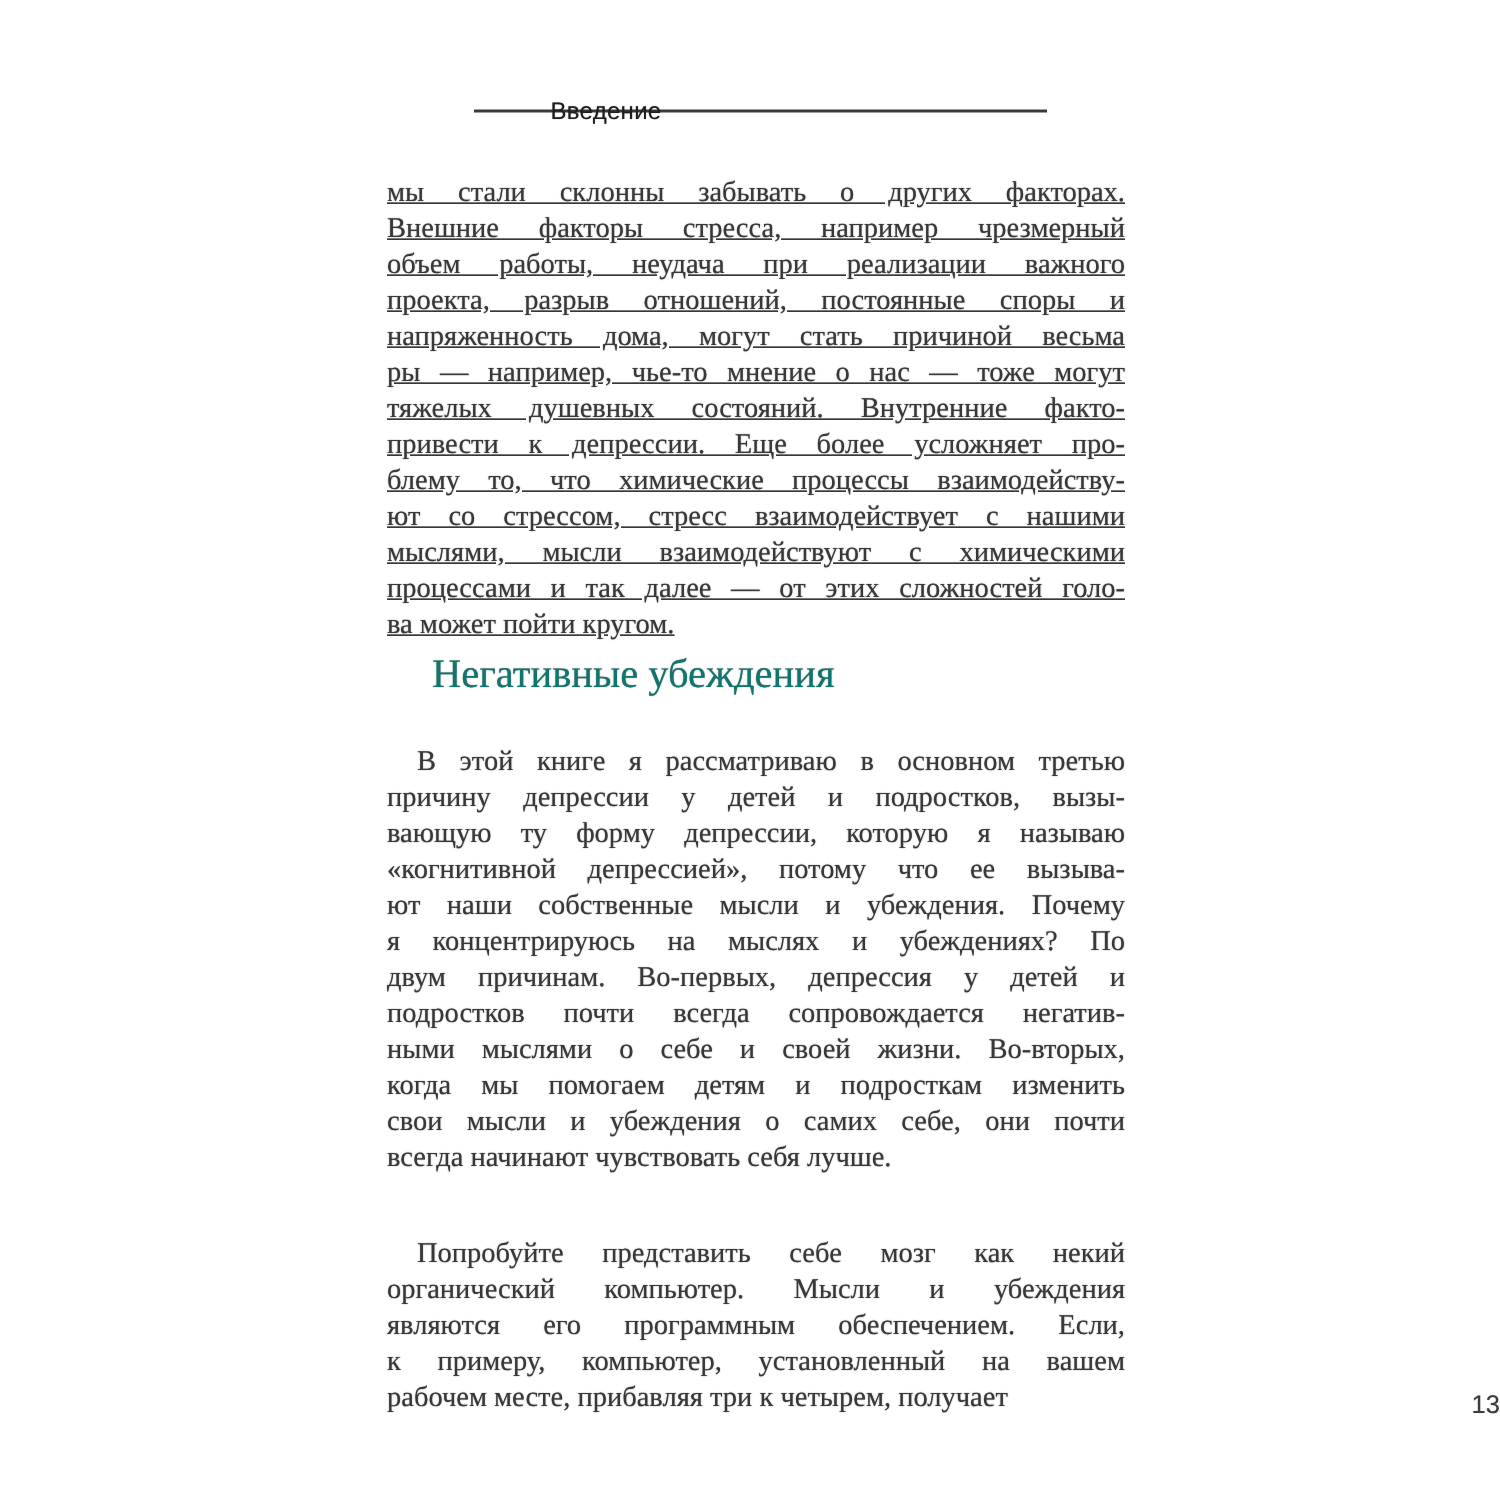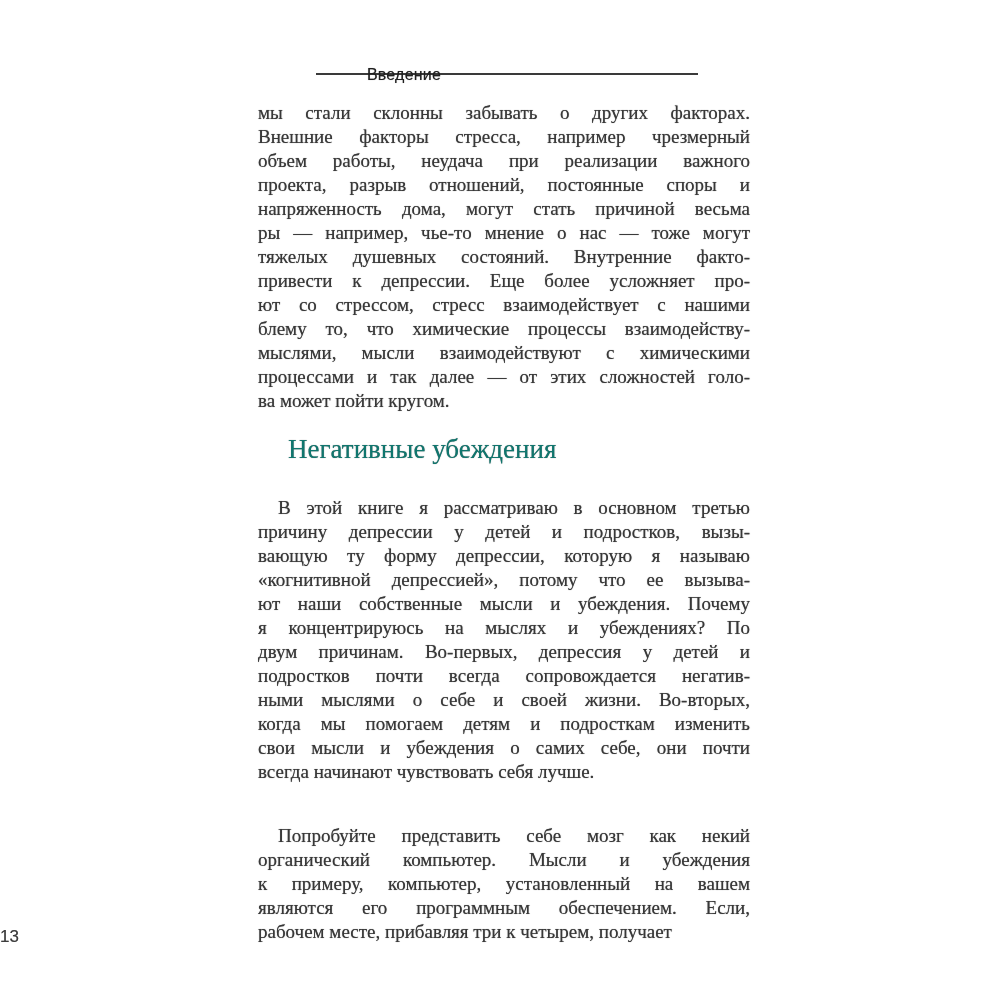--- a/index.html
+++ b/index.html
@@ -52,42 +52,42 @@
   .para .line{
     font-size:19px;
     line-height:24px;
     text-align:justify;
     text-align-last:justify;
     text-shadow:0 0 0.8px rgba(56,56,56,.75);
     white-space:normal;
   }
   .para .line.indent{text-indent:20px;}
   .para .line.last{text-align-last:left;}
-  .para-1{top:101px;}
+  .para-1{top:117px;text-decoration:underline;}
   .para-2{top:496px;}
   .para-3{top:808px;margin-top:16px;}
   .section-heading{
     position:absolute;
     left:258px;
     width:492px;
     top:433px;
     padding-left:30px;
     font-family:"Liberation Serif", serif;
     font-size:27px;
     font-weight:400;
     line-height:32px;
     color:#0f766e;
     text-shadow:0 0 0.8px rgba(56,56,56,.7);
   }
   .folio{
     position:absolute;
     top:927px;
     left:0;
     width:1000px;
-    text-align:left;
+    text-align:right;
     font-family:"Liberation Sans", sans-serif;
     font-size:17px;
     color:#3d3d3d;
     text-shadow:0 0 0.6px rgba(60,60,60,.6);
   }
 </style>
 </head>
 <body>
 
 <div class="page">
@@ -98,22 +98,22 @@
 
   <div class="body-col para para-1" style="position:absolute;">
       <div class="line">мы стали склонны забывать о других факторах.</div>
       <div class="line">Внешние факторы стресса, например чрезмерный</div>
       <div class="line">объем работы, неудача при реализации важного</div>
       <div class="line">проекта, разрыв отношений, постоянные споры и</div>
       <div class="line">напряженность дома, могут стать причиной весьма</div>
       <div class="line">ры — например, чье-то мнение о нас — тоже могут</div>
       <div class="line">тяжелых душевных состояний. Внутренние факто-</div>
       <div class="line">привести к депрессии. Еще более усложняет про-</div>
+      <div class="line">блему то, что химические процессы взаимодейству-</div>
       <div class="line">ют со стрессом, стресс взаимодействует с нашими</div>
-      <div class="line">блему то, что химические процессы взаимодейству-</div>
       <div class="line">мыслями, мысли взаимодействуют с химическими</div>
       <div class="line">процессами и так далее — от этих сложностей голо-</div>
       <div class="line last">ва может пойти кругом.</div>
     </div>
 
   <h2 class="section-heading">Негативные убеждения</h2>
 
   <div class="body-col para para-2" style="position:absolute;">
       <div class="line indent">В этой книге я рассматриваю в основном третью</div>
       <div class="line">причину депрессии у детей и подростков, вызы-</div>
@@ -125,20 +125,20 @@
       <div class="line">подростков почти всегда сопровождается негатив-</div>
       <div class="line">ными мыслями о себе и своей жизни. Во-вторых,</div>
       <div class="line">когда мы помогаем детям и подросткам изменить</div>
       <div class="line">свои мысли и убеждения о самих себе, они почти</div>
       <div class="line last">всегда начинают чувствовать себя лучше.</div>
     </div>
 
   <div class="body-col para para-3" style="position:absolute;">
       <div class="line indent">Попробуйте представить себе мозг как некий</div>
       <div class="line">органический компьютер. Мысли и убеждения</div>
+      <div class="line">являются его программным обеспечением. Если,</div>
       <div class="line">к примеру, компьютер, установленный на вашем</div>
-      <div class="line">являются его программным обеспечением. Если,</div>
       <div class="line last">рабочем месте, прибавляя три к четырем, получает</div>
     </div>
 
   <div class="folio">13</div>
 
 </div>
 
 </body></html>

